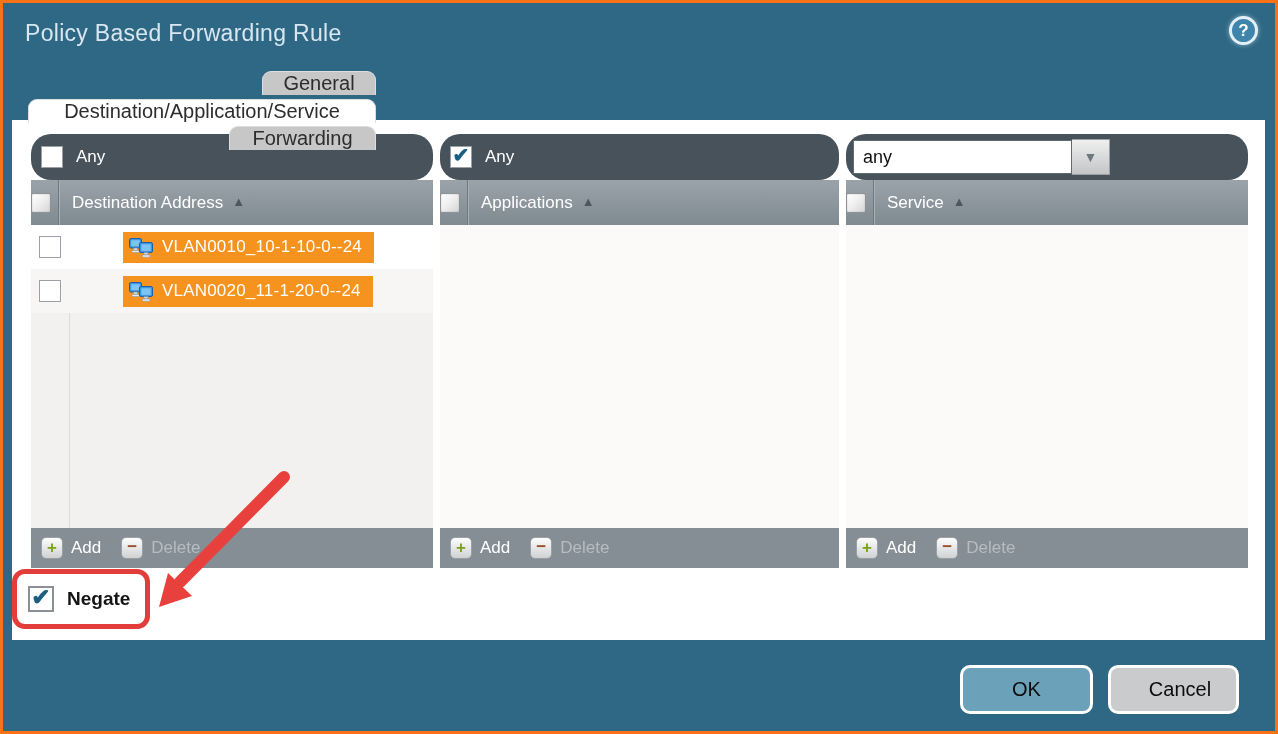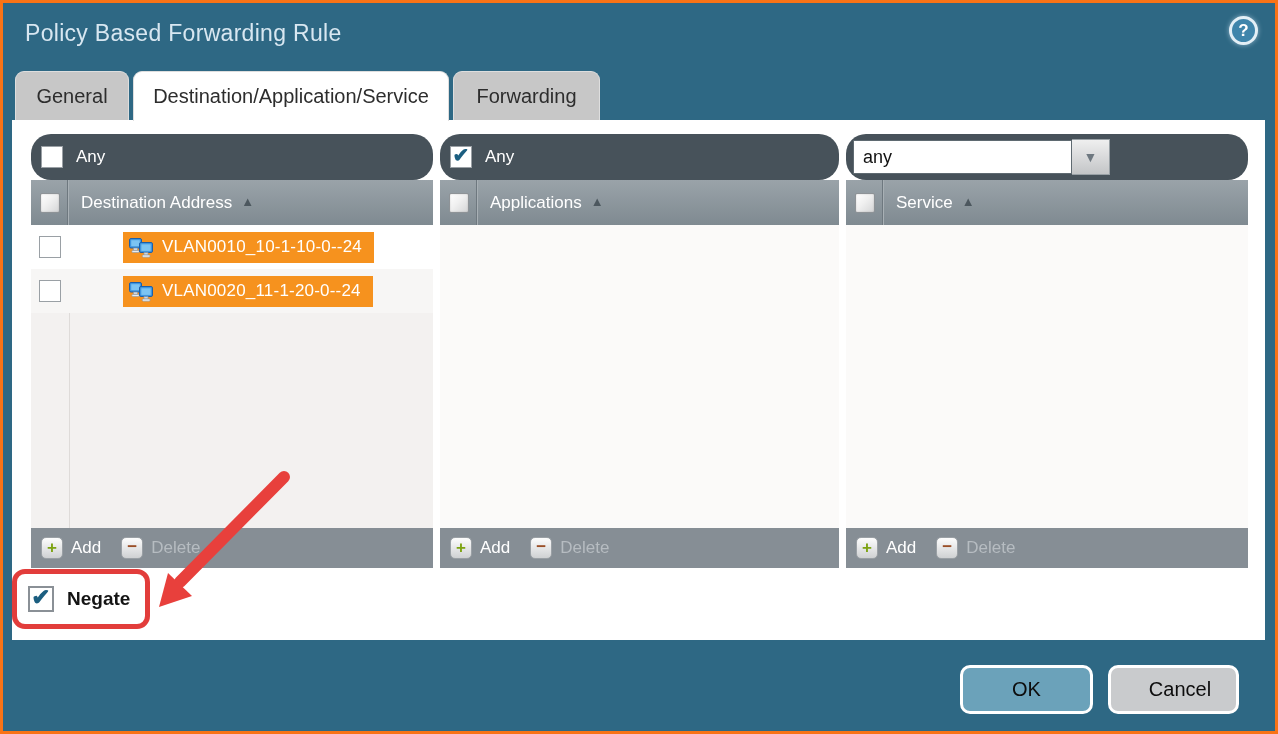--- a/index.html
+++ b/index.html
@@ -13,30 +13,30 @@
   .title { position:absolute; left:22px; top:17px; font-size:23px; color:#d8e7f1; letter-spacing:.3px; }
 
   .help {
     position:absolute; left:1226px; top:13px; width:29px; height:29px;
     border-radius:50%; background:#3f85ab; border:3px solid #e3eff6;
     color:#fff; font-size:17px; font-weight:bold;
     display:flex; align-items:center; justify-content:center;
     box-shadow:0 0 5px rgba(220,240,255,.55); cursor:pointer;
   }
 
-  .tabs { position:absolute; left:12px; top:68px; height:49px; display:flex; align-items:flex-end; gap:4px; z-index:3; }
+  .tabs { position:absolute; left:12px; top:68px; height:49px; display:flex; align-items:flex-end; gap:4px; z-index:3;flex-direction:column; }
   .tab {
     height:49px; background:#c7c7c7; color:#2d2d2d; font-size:20px;
     display:flex; align-items:center; justify-content:center;
     border:1px solid #dedede; border-bottom:none;
     border-radius:9px 9px 0 0; cursor:pointer;
   }
   .tab-general { width:114px; }
   .tab-source { width:108px; }
-  .tab-das { width:316px; }
+  .tab-das { width:348px;margin-left:13px; }
   .tab-forwarding { width:147px; }
   .tab.active { background:#ffffff; height:50px; margin-bottom:-1px; }
 
   .content { position:absolute; left:9px; top:117px; width:1253px; height:520px; background:#ffffff; z-index:2; }
 
   .col { position:absolute; top:14px; height:434px; display:flex; flex-direction:column; }
   .col1 { left:19px;  width:402px; }
   .col2 { left:428px; width:399px; }
   .col3 { left:834px; width:402px; }
 
@@ -50,21 +50,21 @@
   .cb-any { width:22px; height:22px; }
   .cb-3d {
     width:20px; height:20px; border:1px solid #8e9397; border-radius:2px;
     background:linear-gradient(135deg,#ffffff 0%,#f0f0f0 45%,#d5d6d7 100%);
     box-shadow:inset 0 0 2px rgba(0,0,0,.18);
   }
   .checkmark { color:#1b5e80; font-size:20px; font-weight:bold; line-height:1; transform:translateY(-2px); }
 
   .hdr-row {
     height:45px; background:linear-gradient(#9aa3a9,#7f8a91);
-    display:flex; align-items:center; padding-left:9px; flex:0 0 auto;
+    display:flex; align-items:center; flex:0 0 auto;
   }
   .hdr-divider { width:1px; height:100%; background:#a8b0b5; margin-left:8px; box-shadow:-1px 0 0 #6e787f; }
   .hdr-label { color:#fff; font-size:17px; margin-left:12px; }
   .sort-icon { color:#4c575e; font-size:13px; margin-left:9px; transform:translateY(-1px); }
 
   .body { flex:1 1 auto; position:relative; overflow:hidden; }
   .body-dest { background:#f3f1f0; }
   .body-plain { background:#fbfaf9; }
   .body-vline { position:absolute; left:38px; top:0; bottom:0; width:1px; background:#dedbd9; }
 

